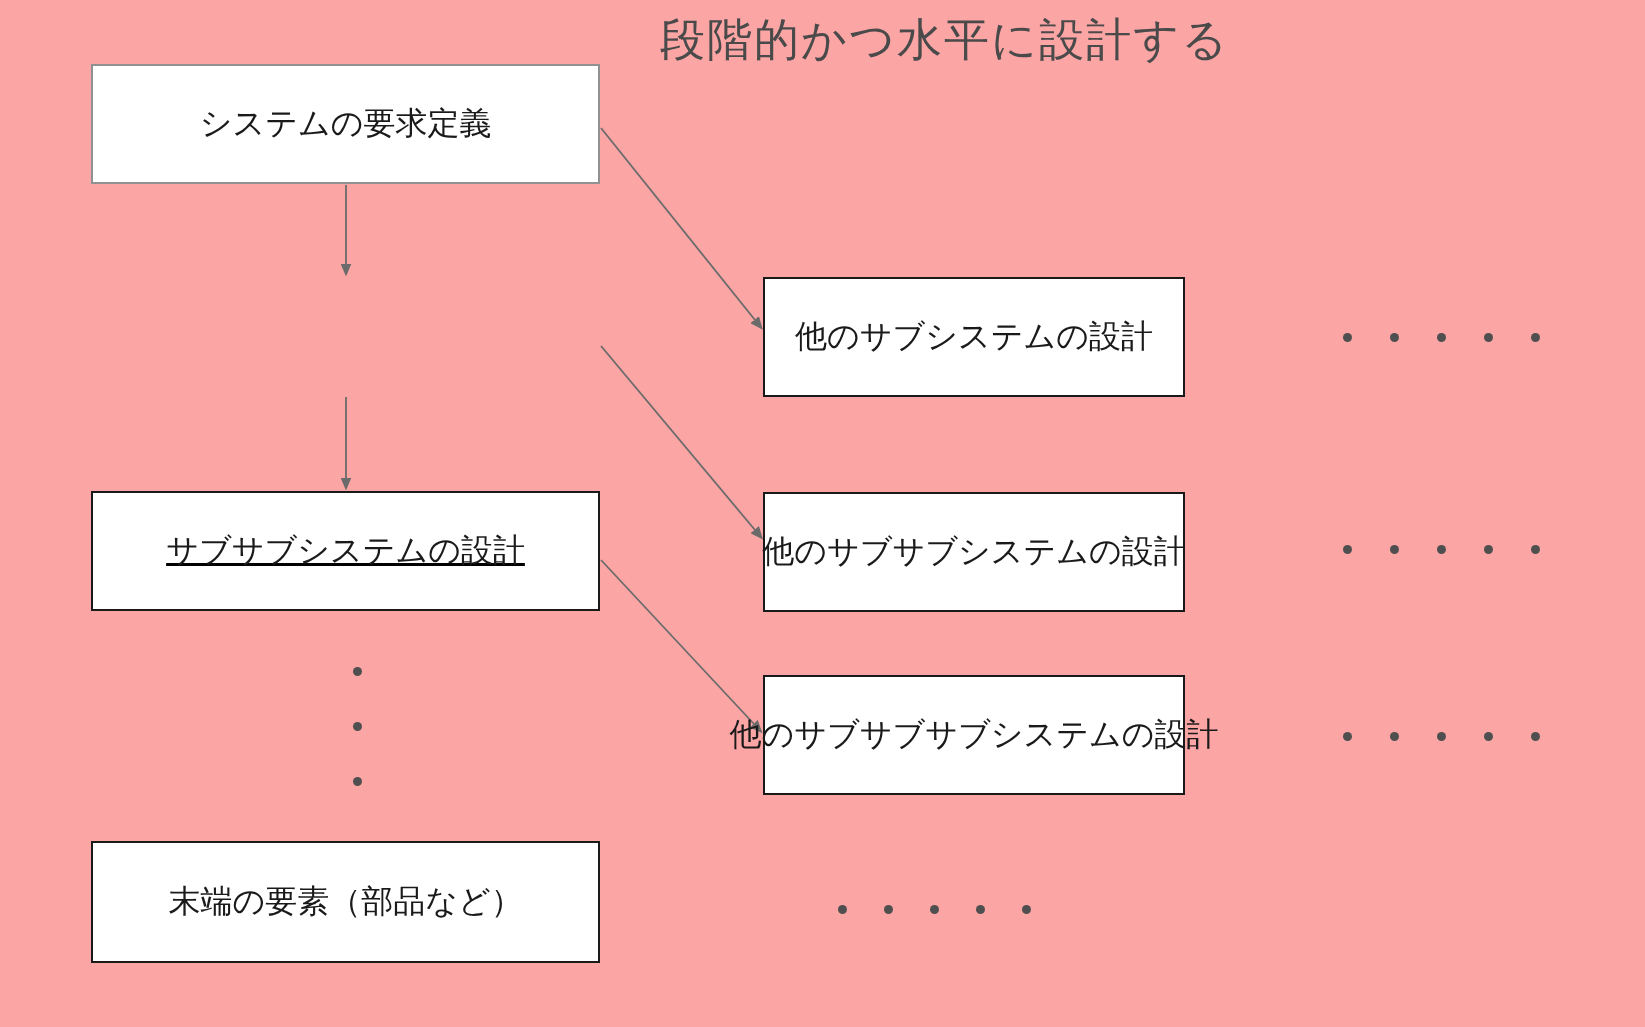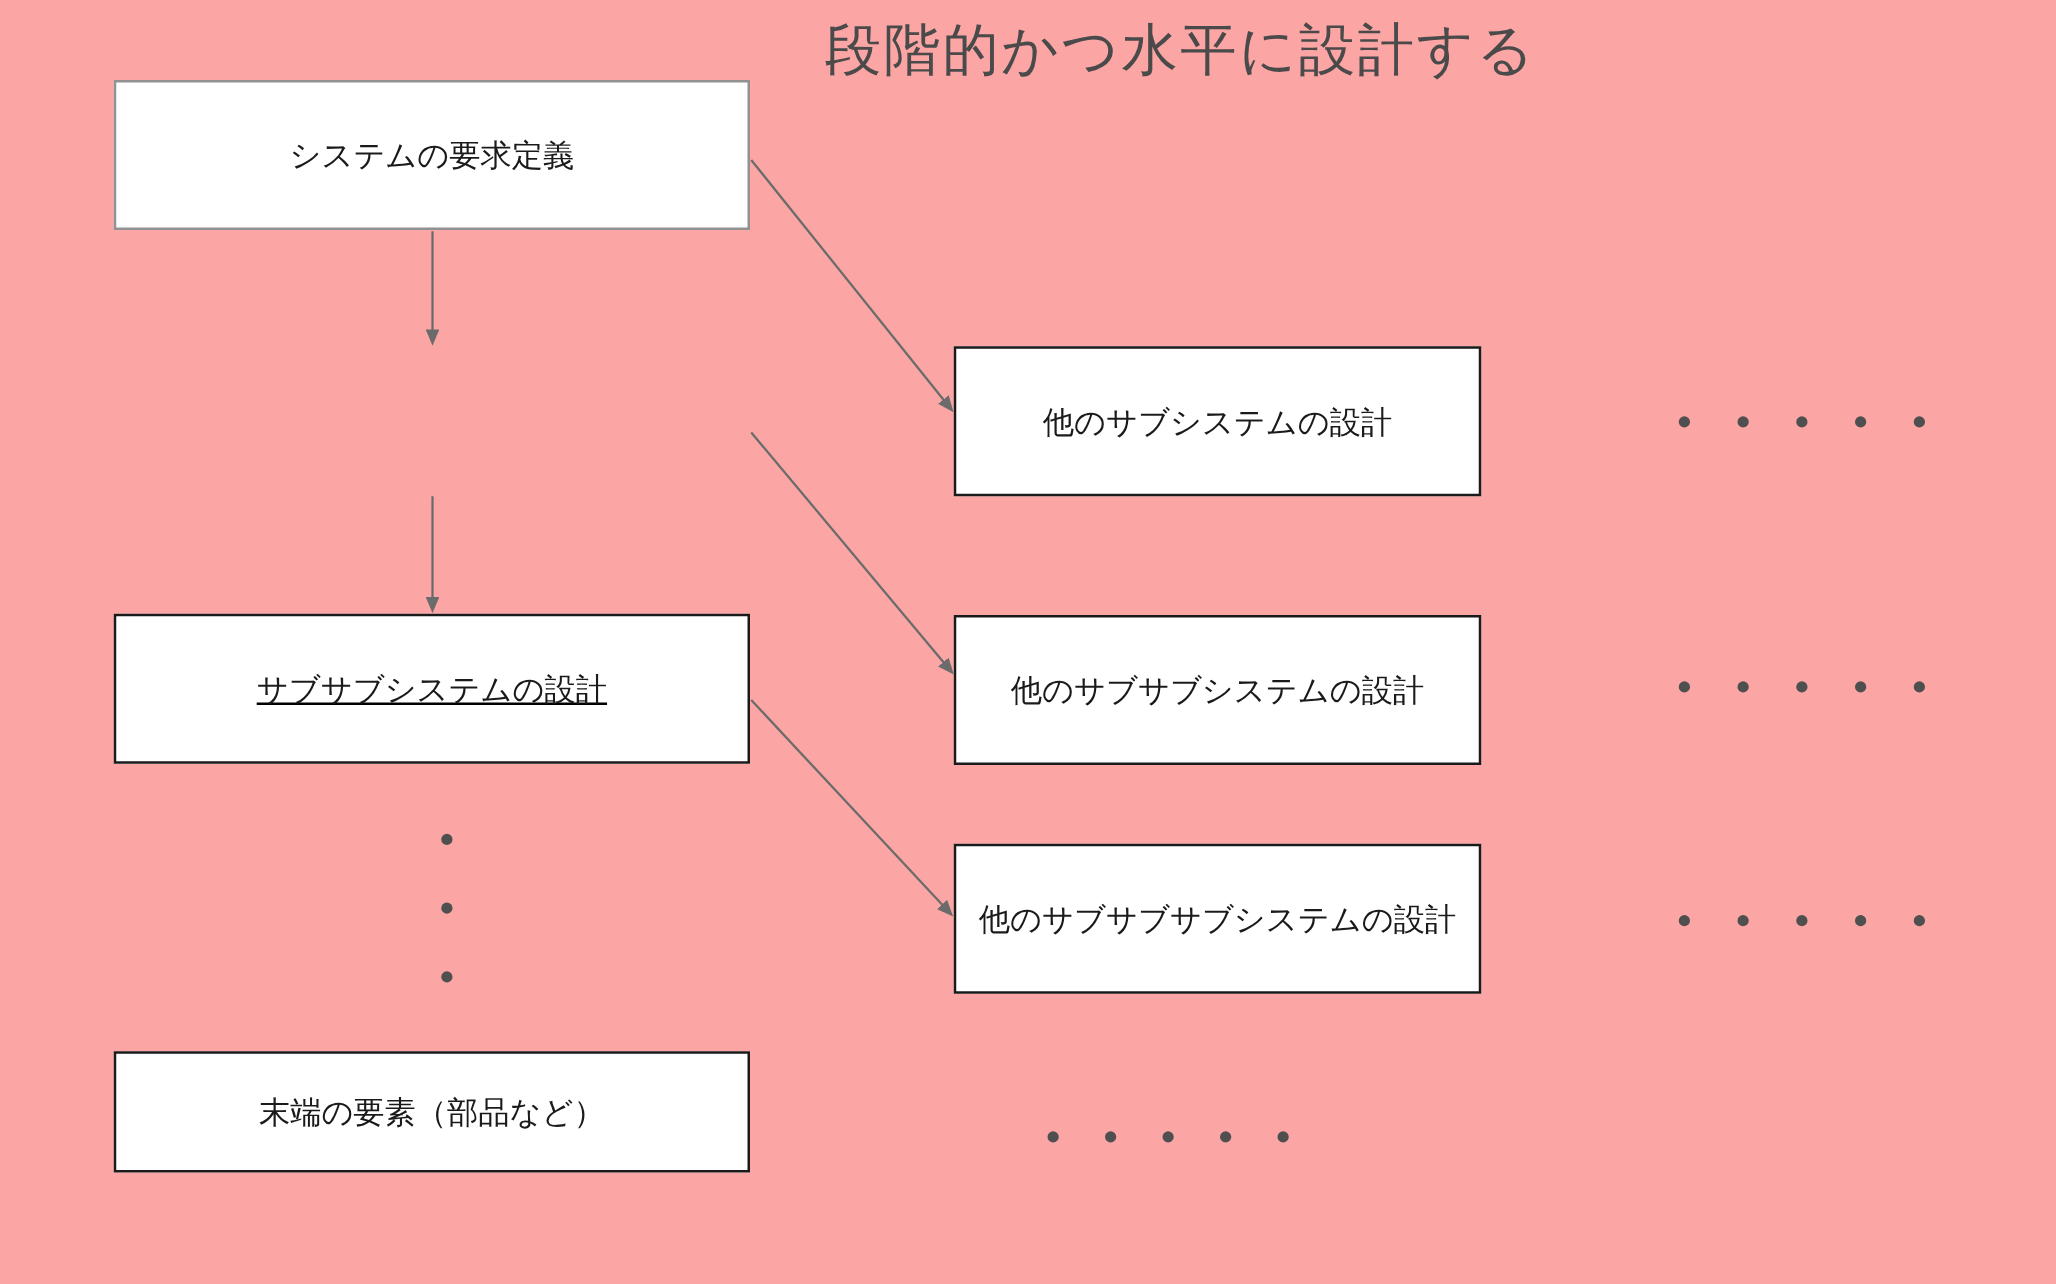--- a/index.html
+++ b/index.html
@@ -27,32 +27,32 @@
   .box {
     position: absolute;
     background: #ffffff;
     border: 2px solid #1a1a1a;
     display: flex;
     align-items: center;
     justify-content: center;
     box-sizing: border-box;
   }
   .box .label {
-    font-size: 25px;
+    font-size: 32px;
     color: #1a1a1a;
     white-space: nowrap;
     text-align: center;
   }
   .box.left-col  { left: 91px;  width: 509px; height: 120px; }
   .box.right-col { left: 763px; width: 422px; height: 120px; }
   .box.top-box   { border-color: #919191; }
   #box-l1 { top: 64px;  }
   #box-l2 { top: 277px; }
   #box-l3 { top: 491px; text-decoration: underline; }
-  #box-l4 { top: 841px; height: 97px; }
+  #box-l4 { top: 841px; height: 122px; }
   #box-r1 { top: 277px; }
   #box-r2 { top: 492px; }
   #box-r3 { top: 675px; }
 
   .arrow-layer {
     position: absolute;
     left: 0; top: 0;
     width: 1645px;
     height: 1027px;
     pointer-events: none;

